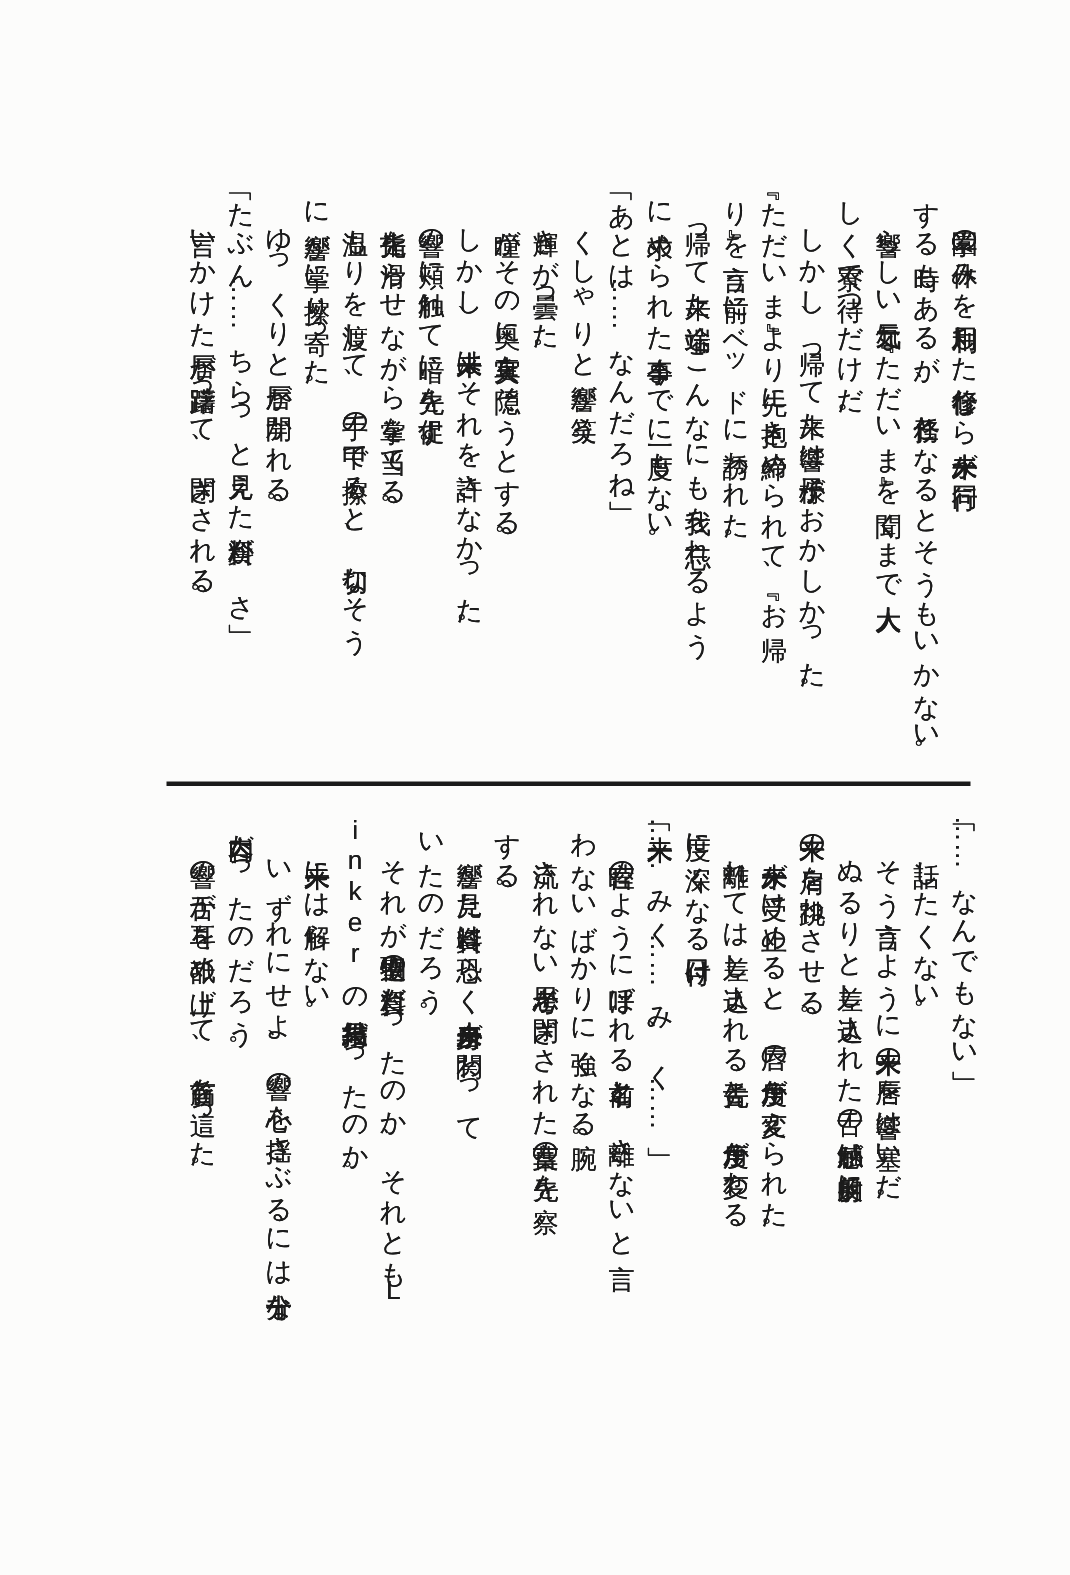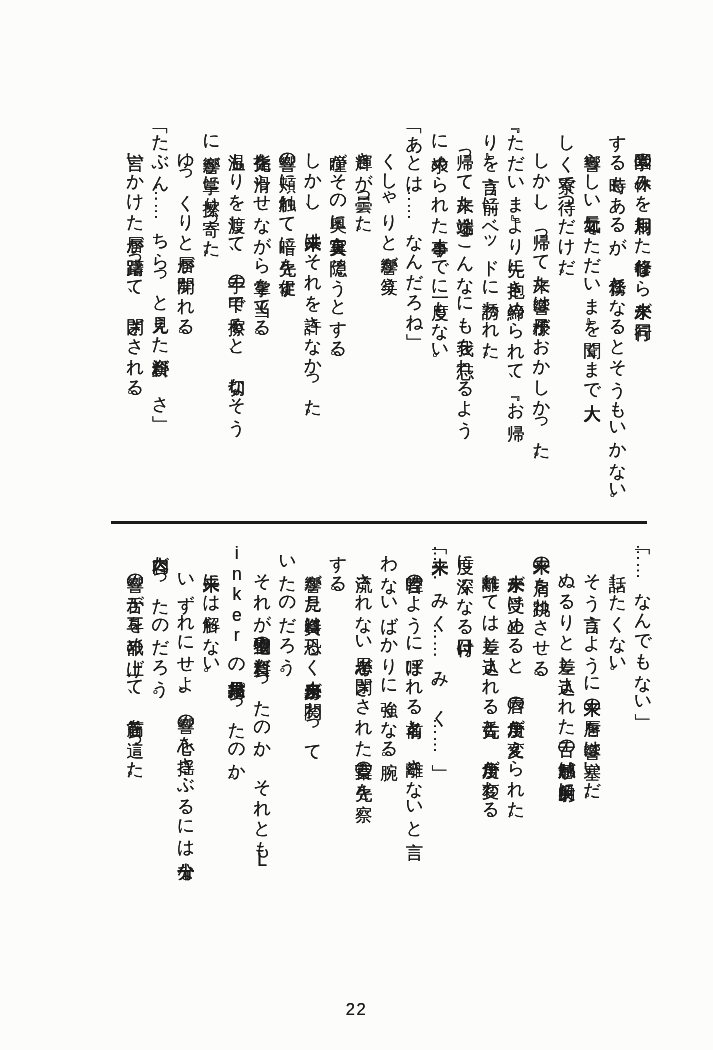--- a/index.html
+++ b/index.html
@@ -104,15 +104,14 @@
       <div class="tcol">　響が見た資料は恐らく未来自身が関わって</div>
       <div class="tcol">いたのだろう。</div>
       <div class="tcol">　それが聖遺物の資料だったのか、それとも<span class="lat">L</span></div>
       <div class="tcol"><span class="lat">inker</span>の投与結果だったのか。</div>
       <div class="tcol">　未来には解らない。</div>
       <div class="tcol">　いずれにせよ、響の心を揺さぶるには十分な</div>
       <div class="tcol">内容だったのだろう。</div>
       <div class="tcol">　響の舌が耳を舐め上げて、首筋を這った。</div>
     </div>
 
-  <div id="page-number">22</div>
 
 </div>
 
 </body></html>

